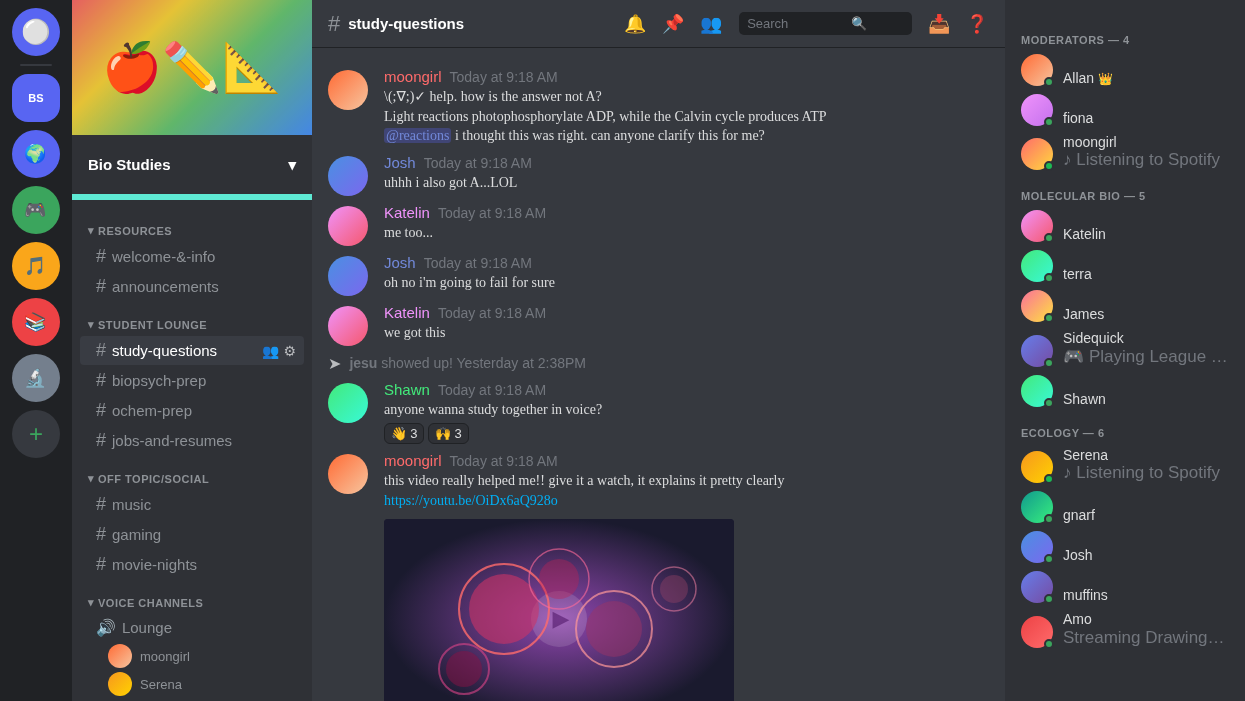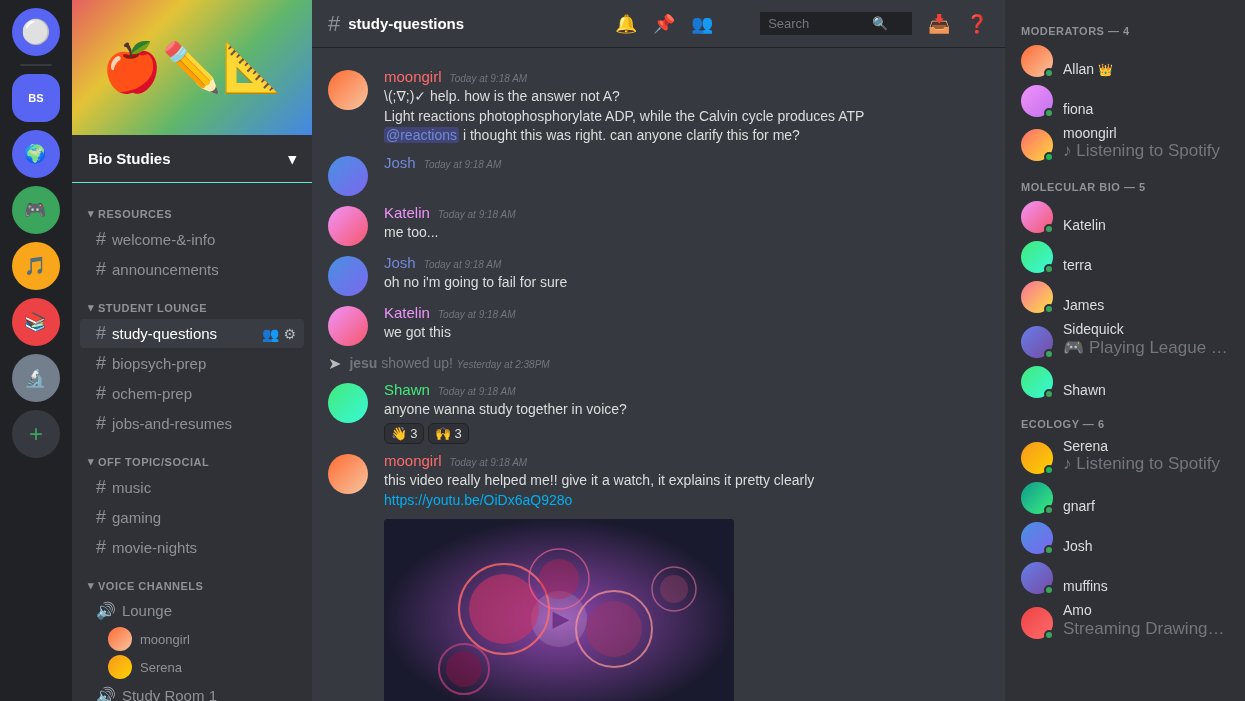--- a/index.html
+++ b/index.html
@@ -42,26 +42,26 @@
     
     .channel-sidebar {
       width: 240px;
       background: #2f3136;
       display: flex;
       flex-direction: column;
       flex-shrink: 0;
       overflow: hidden;
     }
     .server-header {
-      height: 48px;
+      height: 65px;
       padding: 12px 16px;
       display: flex;
       align-items: center;
       justify-content: space-between;
-      border-bottom: 1px solid #5eead4;
+      border-bottom: 6px solid #5eead4;
       font-weight: 700;
       font-size: 15px;
       color: #fff;
       cursor: pointer;
     }
     .server-header-banner {
       height: 135px;
       background: linear-gradient(135deg, #ff6b6b 0%, #ffd93d 30%, #6bcb77 60%, #4d96ff 100%);
       position: relative;
       overflow: hidden;
@@ -154,30 +154,29 @@
       flex-shrink: 0;
       background: #36393f;
     }
     .chat-header-hash { color: #8e9297; font-size: 22px; font-weight: 300; }
     .chat-header-name { font-weight: 700; font-size: 15px; color: #fff; }
     .header-actions { margin-left: auto; display: flex; gap: 16px; align-items: center; }
     .header-icon { color: #b9bbbe; font-size: 18px; cursor: pointer; }
     .search-box {
       background: #202225;
       border: none;
-      border-radius: 0;
+      border-radius: 5px;
       padding: 4px 8px;
       color: #dcddde;
       font-size: 13px;
-      width: 152px;
+      width: 173px;
       display: flex;
       align-items: center;
       gap: 4px;
       cursor: text;
-      margin-left: 30px;
     }
     .search-box input {
       background: transparent;
       border: none;
       outline: none;
       color: #dcddde;
       font-size: 13px;
       width: 100px;
     }
     .search-box input::placeholder { color: #72767d; }
@@ -207,22 +206,22 @@
     .avatar.josh { background: linear-gradient(135deg, #4a90e2, #7b68ee); }
     .avatar.katelin { background: linear-gradient(135deg, #f093fb, #f5576c); }
     .avatar.shawn { background: linear-gradient(135deg, #43e97b, #38f9d7); }
     .message-content { flex: 1; }
     .message-header { display: flex; align-items: baseline; gap: 8px; margin-bottom: 2px; }
     .author-name { font-weight: 500; font-size: 15px; }
     .author-name.moongirl { color: #ff6b6b; }
     .author-name.josh { color: #7289da; }
     .author-name.katelin { color: #f093fb; }
     .author-name.shawn { color: #43e97b; }
-    .timestamp { font-size: 10px; color: #72767d; font-style: italic; }
-    .message-text { font-size: 14px; color: #dcddde; line-height: 1.4; }
+    .timestamp { font-size: 14px; color: #72767d; }
+    .message-text { font-size: 14px; color: #dcddde; line-height: 1.4; font-family: Liberation Serif, serif; }
     .mention { background: rgba(88,101,242,0.3); color: #7289da; border-radius: 3px; padding: 0 2px; }
     .link { color: #00aff4; text-decoration: none; margin-top: 40px; }
     .system-message {
       display: flex;
       align-items: center;
       gap: 8px;
       padding: 4px 16px;
       color: #72767d;
       font-size: 14px;
     }
@@ -272,21 +271,21 @@
       cursor: pointer;
       font-size: 22px;
       color: #000;
       padding-left: 4px;
     }
 
     
     .members-sidebar {
       width: 240px;
       background: #2f3136;
-      padding: 9px 8px;
+      padding: 18px 8px;
       overflow-y: auto;
       flex-shrink: 0;
     }
     .members-sidebar::-webkit-scrollbar { width: 4px; }
     .members-sidebar::-webkit-scrollbar-thumb { background: #202225; border-radius: 2px; }
     .member-category {
       font-size: 11px;
       font-weight: 700;
       color: #8e9297;
       text-transform: uppercase;
@@ -498,20 +497,21 @@
       </div>
     </div>
 
     <div class="message-group">
       <div class="avatar josh"></div>
       <div class="message-content">
         <div class="message-header">
           <span class="author-name josh">Josh</span>
           <span class="timestamp">Today at 9:18 AM</span>
         </div>
+        <div class="message-text">uhhh i also got A...LOL</div>
       </div>
     </div>
 
     <div class="message-group">
       <div class="avatar katelin"></div>
       <div class="message-content">
         <div class="message-header">
           <span class="author-name katelin">Katelin</span>
           <span class="timestamp">Today at 9:18 AM</span>
         </div>

